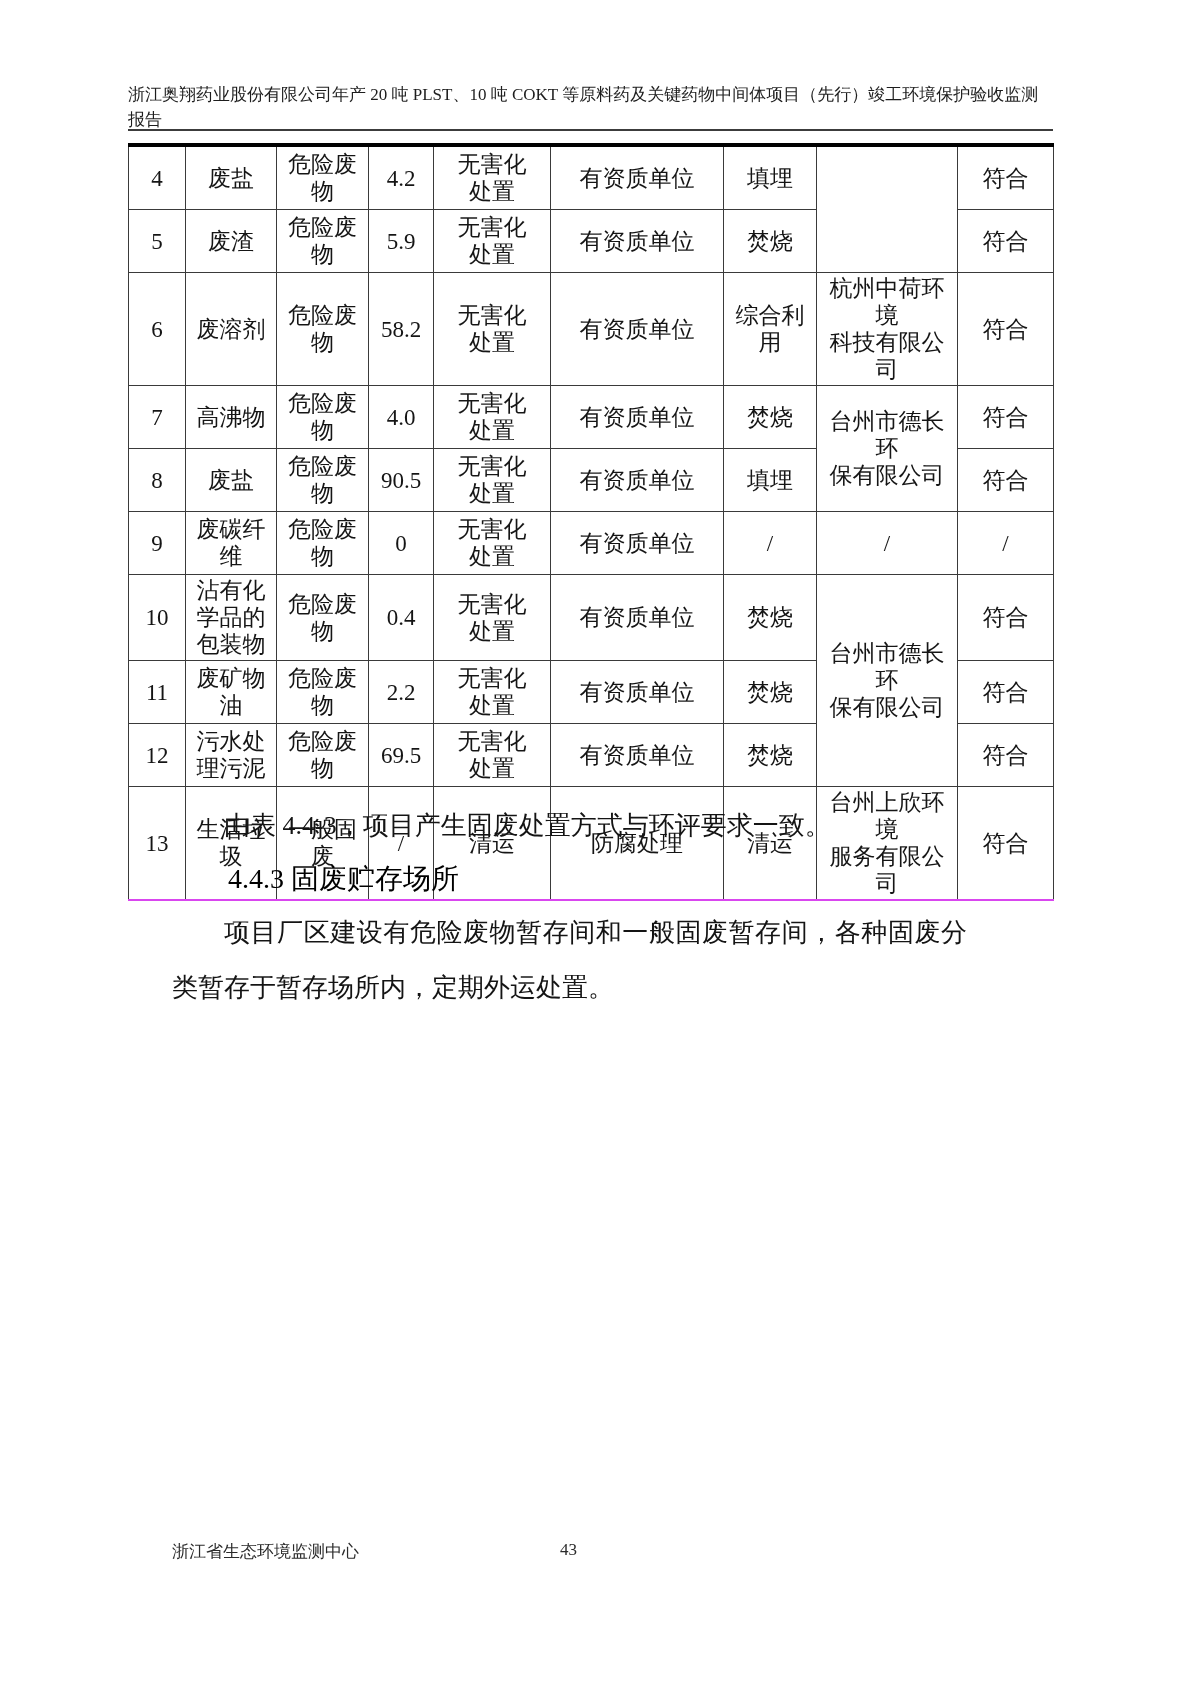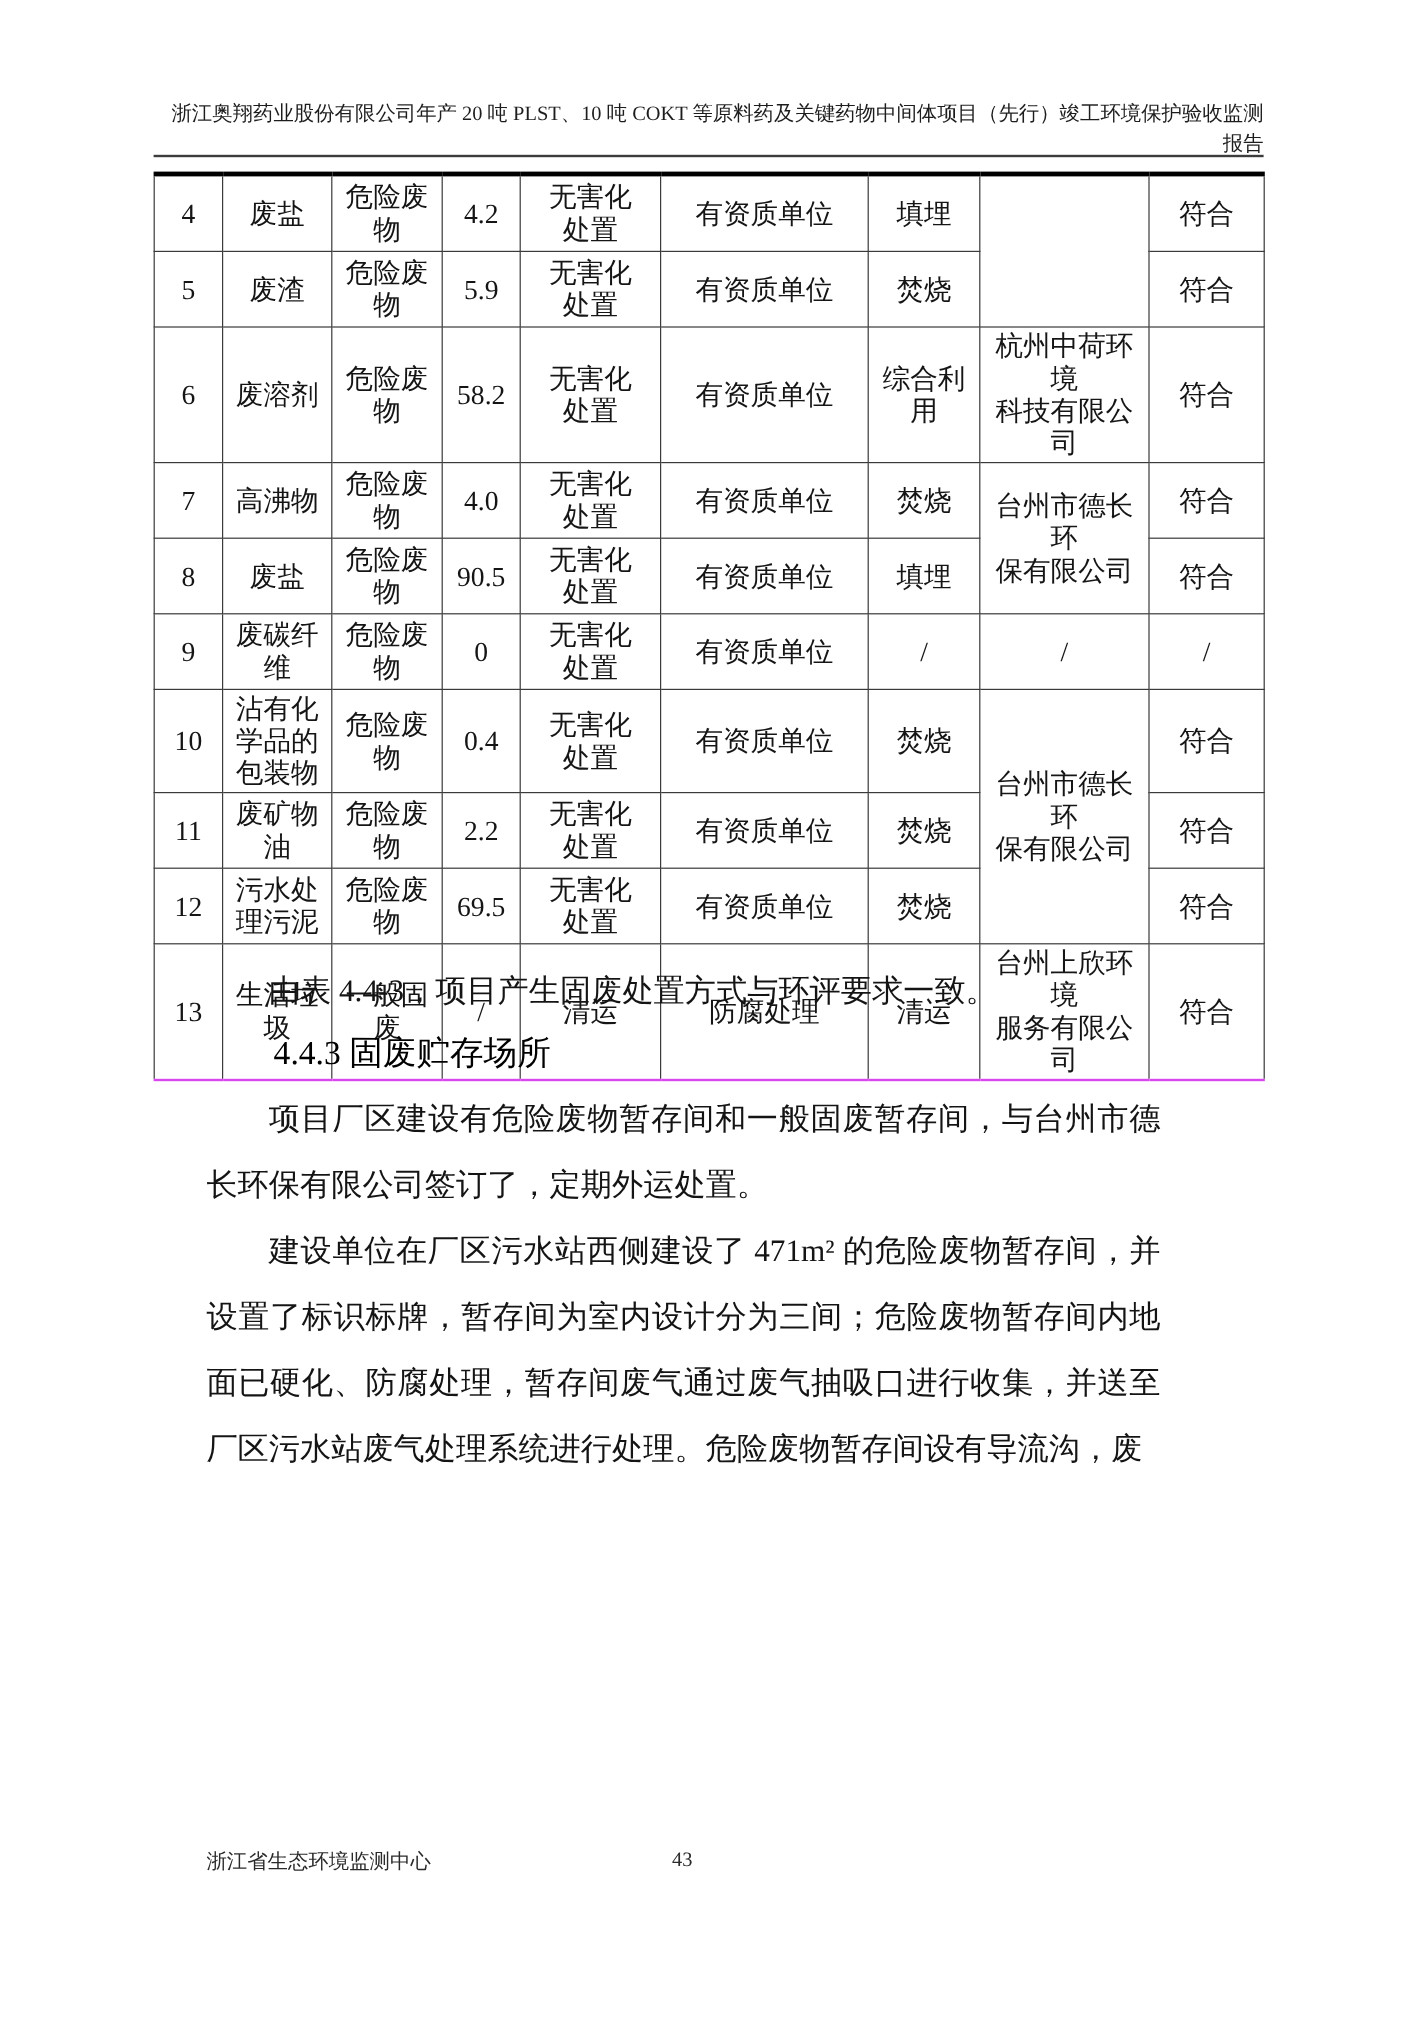--- a/index.html
+++ b/index.html
@@ -4,21 +4,21 @@
 <style>
   html,body{margin:0;padding:0;background:#ffffff;}
   body{
     width:1190px;height:1683px;position:relative;overflow:hidden;
     font-family:"Liberation Serif","DejaVu Serif",serif;
     color:#111;
   }
   
   .doc-header{
     position:absolute;left:128px;top:82px;width:925px;
-    font-size:17px;line-height:25px;text-align:right;color:#1d1d1d;
+    font-size:17px;line-height:25px;text-align:left;color:#1d1d1d;
   }
   .header-rule{
     position:absolute;left:128px;top:129px;width:925px;height:0;
     border-top:2px solid #3c3c3c;
   }
   
   .waste-table{
     position:absolute;left:128px;top:143px;width:925px;
     border-collapse:collapse;table-layout:fixed;
     font-size:23px;color:#151515;
@@ -207,20 +207,19 @@
         <td rowspan="1" class="deep">台州上欣环境
 服务有限公司</td>
         <td>符合</td>
       </tr>
     </tbody>
 </table>
 
 <div class="body-text">
   <p>由表 4.4-3，项目产生固废处置方式与环评要求一致。</p>
   <p class="section-heading">4.4.3 固废贮存场所</p>
-  <p>项目厂区建设有危险废物暂存间和一般固废暂存间，与台州市德长环保有限公司签订了，定期外运处置。</p>
-  <p>建设单位在厂区污水站西侧建设了 471m² 的危险废物暂存间，并设置了标识标牌，暂存间为室内设计分为三间；危险废物暂存间内地面已硬化、防腐处理，暂存间废气通过废气抽吸口进行收集，并送至厂区污水站废气处理系统进行处理。危险废物暂存间设有导流沟，废</p>
+  <p>项目厂区建设有危险废物暂存间和一般固废暂存间，各种固废分类暂存于暂存场所内，定期外运处置。</p>
 </div>
 
 <div class="doc-footer">
   <span class="footer-left">浙江省生态环境监测中心</span>
   <span class="footer-page">43</span>
 </div>
 
 </body></html>

